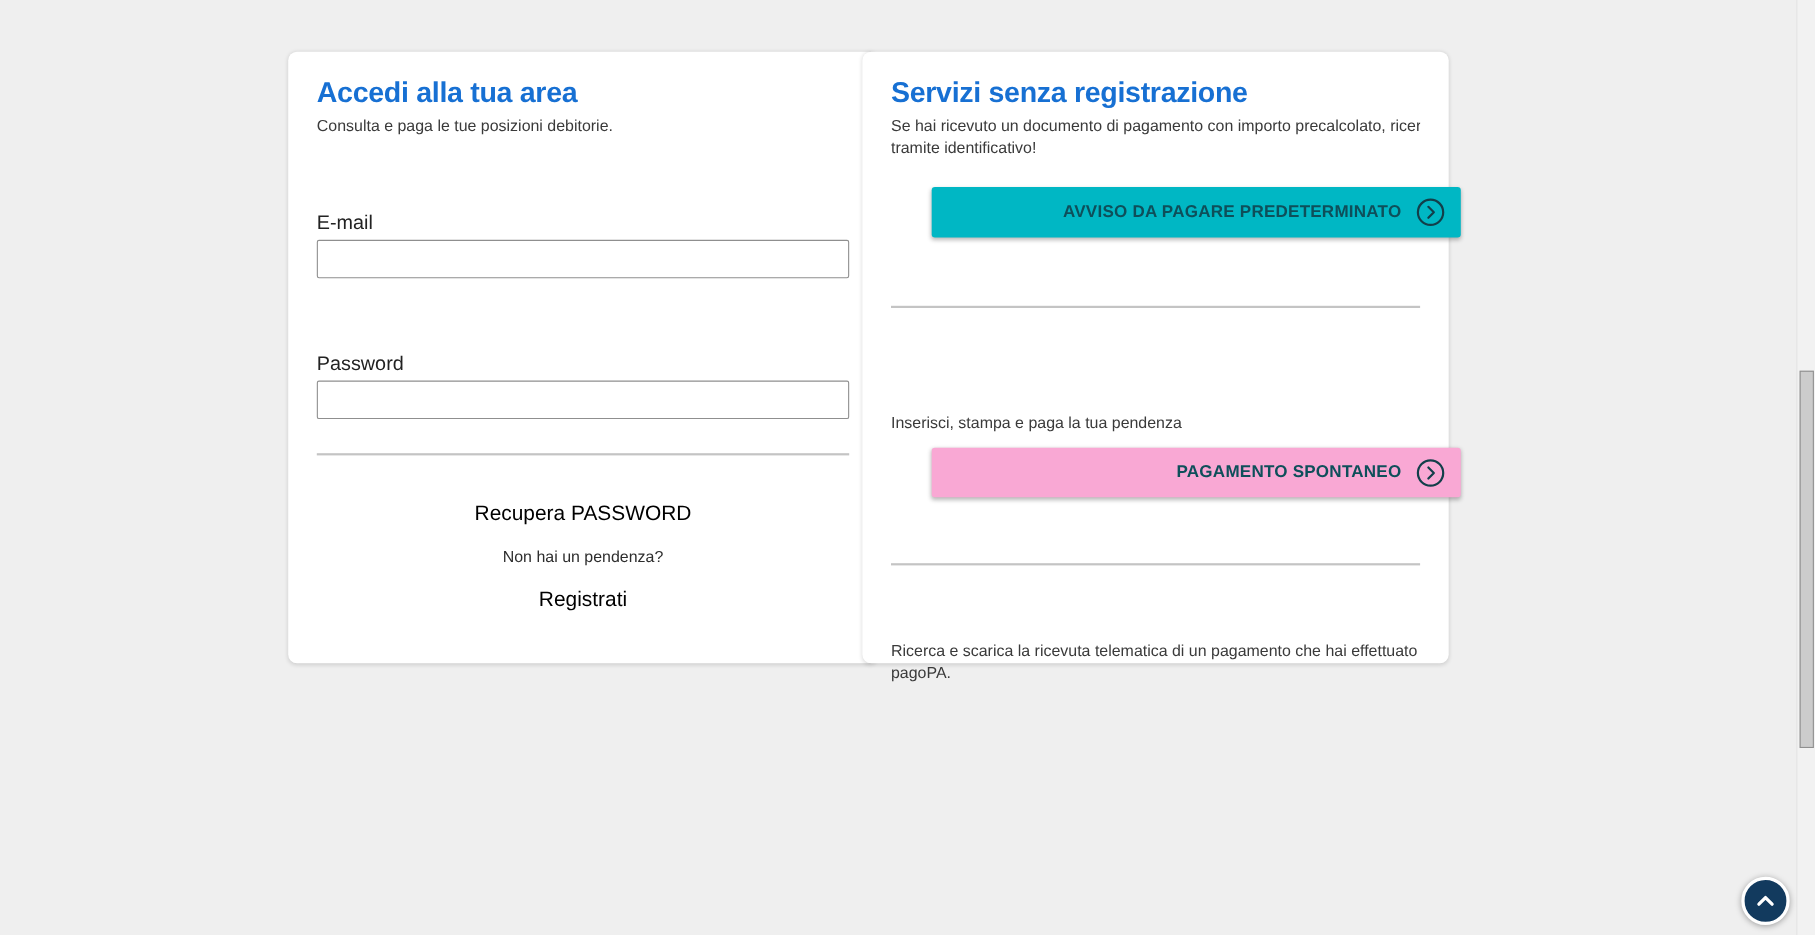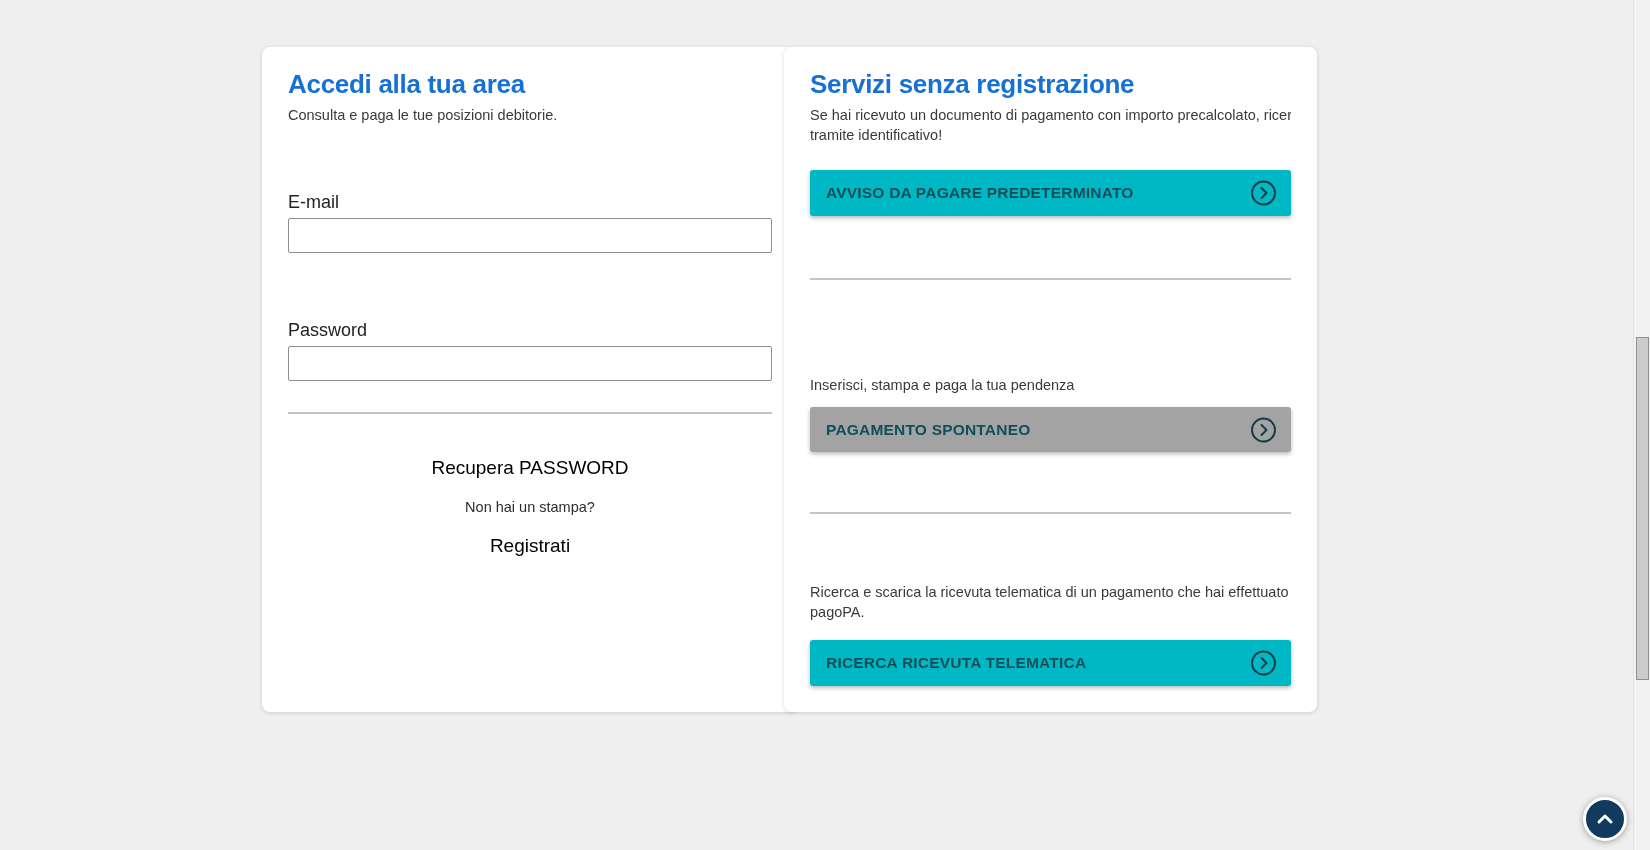--- a/index.html
+++ b/index.html
@@ -6,21 +6,21 @@
   html, body { width: 1650px; height: 850px; overflow: hidden; }
   body {
     background: #efefef;
     font-family: "Liberation Sans", sans-serif;
     color: #333;
     position: relative;
   }
   .card {
     position: absolute;
     top: 47px;
-    height: 665px;
+    height: 556px;
     background: #ffffff;
     border-radius: 8px;
     box-shadow: 0 1px 4px rgba(0,0,0,0.14);
     padding: 22px 26px 0 26px;
   }
   .card.login { left: 262px; width: 536px; }
   .card.services { left: 784px; width: 533px; }
 
   .card-title {
     color: #1770d3;
@@ -60,27 +60,28 @@
   .teal-btn {
     position: relative;
     margin-top: 17px;
     width: 100%;
     height: 46px;
     background: #00b7c4;
     border: none;
     border-radius: 3px;
     box-shadow: 0 2px 4px rgba(0,0,0,0.28);
     cursor: pointer;
-    text-align: left;
+    text-align: right;
     padding: 0 54px 0 16px;
     font-family: "Liberation Sans", sans-serif;
     font-size: 15.5px;
     font-weight: bold;
     letter-spacing: 0.2px;
     color: #0e4f5a;
+    margin-left: 37px;
   }
   .teal-btn .circle-icon {
     position: absolute;
     right: 14px;
     top: 50%;
     transform: translateY(-50%);
     width: 27px;
     height: 27px;
     display: block;
   }
@@ -109,21 +110,21 @@
     line-height: 20px;
     color: #2d2d2d;
   }
   .register { margin-top: 17px; }
 
   
   .services .intro { margin-top: 6px; font-size: 14.5px; line-height: 20px; color: #3a3a3a; }
   .services .btn-predetermined { margin-top: 25px; }
   .services .hr-1 { margin-top: 62px; }
   .services .text-spontaneous { margin-top: 95px; font-size: 14.5px; line-height: 20px; color: #3a3a3a; }
-  .services .btn-spontaneous { margin-top: 12px; height: 45px; background: #a3a3a3; }
+  .services .btn-spontaneous { margin-top: 12px; height: 45px; background: #f9a8d4; }
   .services .hr-2 { margin-top: 60px; }
   .services .text-receipt { margin-top: 68px; font-size: 14.5px; line-height: 20px; color: #3a3a3a; }
   .services .btn-receipt { margin-top: 18px; }
 
   
   .scrollbar-track {
     position: absolute;
     top: 0; right: 0;
     width: 17px; height: 850px;
     background: #f2f2f2;
@@ -167,21 +168,21 @@
   <div class="field-label">E-mail</div>
   <input class="text-input" type="text" value="" style="">
 
   <div class="field-label password">Password</div>
   <input class="text-input" type="password" value="" style="">
 
 
   <hr class="hr-line">
 
   <a class="center-link recover">Recupera PASSWORD</a>
-  <div class="no-account">Non hai un stampa?</div>
+  <div class="no-account">Non hai un pendenza?</div>
   <a class="center-link register">Registrati</a>
 </section>
 
 <section class="card services">
   <h1 class="card-title">Servizi senza registrazione</h1>
 
   <div class="intro">
     <div class="intro-line">Se hai ricevuto un documento di pagamento con importo precalcolato, ricercalo</div>
     <div class="intro-line">tramite identificativo!</div>
   </div>
@@ -210,29 +211,20 @@
     </span>
   </button>
 
   <hr class="hr-line hr-2">
 
   <div class="text-receipt">
     <div class="intro-line">Ricerca e scarica la ricevuta telematica di un pagamento che hai effettuato sul nodo</div>
     <div class="intro-line">pagoPA.</div>
   </div>
 
-  <button class="teal-btn btn-receipt">
-    <span>RICERCA RICEVUTA TELEMATICA</span>
-    <span class="circle-icon">
-      <svg width="27" height="27" viewBox="0 0 27 27">
-        <circle cx="13.5" cy="13.5" r="11.5" fill="none" stroke="#123f4a" stroke-width="2"></circle>
-        <path d="M11.5 8.5 L16.5 13.5 L11.5 18.5" fill="none" stroke="#123f4a" stroke-width="2" stroke-linecap="round" stroke-linejoin="round"></path>
-      </svg>
-    </span>
-  </button>
 </section>
 
 <div class="scrollbar-track">
   <div class="scrollbar-thumb"></div>
 </div>
 
 <button class="scroll-top-btn">
   <span style="display:flex;">
     <svg width="24" height="24" viewBox="0 0 24 24">
       <path d="M6 15 L12 9 L18 15" fill="none" stroke="#ffffff" stroke-width="3" stroke-linecap="round" stroke-linejoin="round"></path>

